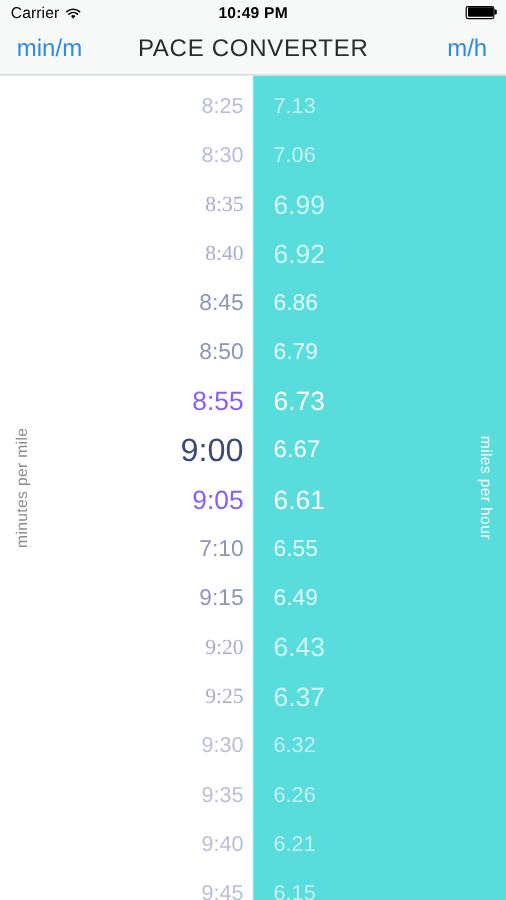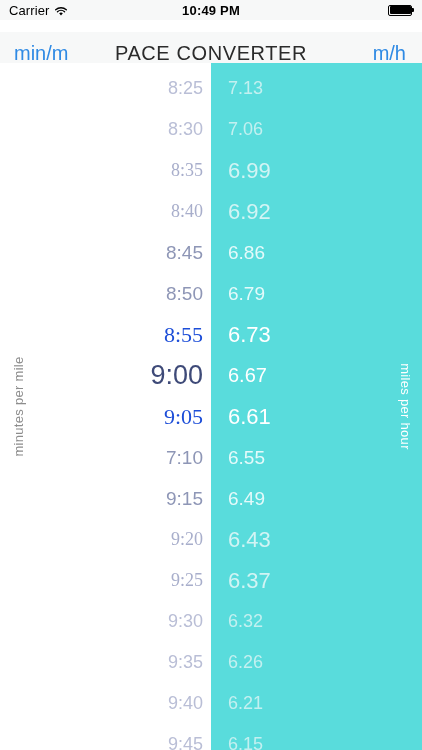--- a/index.html
+++ b/index.html
@@ -30,21 +30,21 @@
   .battery{position:relative;width:26px;height:11px;}
   .battery .shell{
     position:absolute;left:0;top:0;width:24px;height:11px;
     border:1px solid #000;border-radius:2px;box-sizing:border-box;
   }
   .battery .fill{position:absolute;left:1.5px;top:1.5px;width:21px;height:8px;background:#000;border-radius:1px;}
   .battery .nub{position:absolute;right:0;top:3.5px;width:2px;height:4px;background:#000;border-radius:0 1px 1px 0;}
 
   
   .navbar{
-    position:absolute;left:0;top:32px;width:422px;height:43px;
+    position:absolute;left:0;top:20px;width:422px;height:43px;
     background:#f7f8f8;border-bottom:1px solid #c9c9cb;box-sizing:border-box;
   }
   .nav-btn{
     position:absolute;top:0;height:42px;display:flex;align-items:center;
     font-size:20px;color:#2f8ae4;cursor:pointer;
   }
   .nav-btn.left{left:14px;}
   .nav-btn.right{right:16px;}
   .nav-title{
     position:absolute;left:0;top:0;width:422px;height:42px;
@@ -94,21 +94,21 @@
   }
   .cell.speed{
     position:absolute;left:228px;width:150px;
     justify-content:flex-start;
     color:#ffffff;
     font-size:20px;
   }
   
   .row.t-center .cell.pace{font-size:27px;color:#3e4a78;}
   .row.t-center .cell.speed{font-size:20px;color:#ffffff;}
-  .row.t-near .cell.pace{font-size:22px;color:#1d4ed8;font-family:Liberation Serif, serif;}
+  .row.t-near .cell.pace{font-size:22px;color:#8b5cf6;}
   .row.t-near .cell.speed{font-size:22px;color:#ffffff;}
   .row.t-mid .cell.pace{font-size:19px;color:#8e96b6;}
   .row.t-mid .cell.speed{font-size:19px;color:#e4fafa;}
   .row.t-far .cell.pace{font-size:18px;color:#a8aecb;font-family:Liberation Serif, serif;}
   .row.t-far .cell.speed{font-size:22px;color:#d2f4f4;}
   .row.t-dim .cell.pace{font-size:18px;color:#b9bed6;}
   .row.t-dim .cell.speed{font-size:18px;color:#c3f0f0;text-align:right;}
 </style>
 </head>
 <body>

